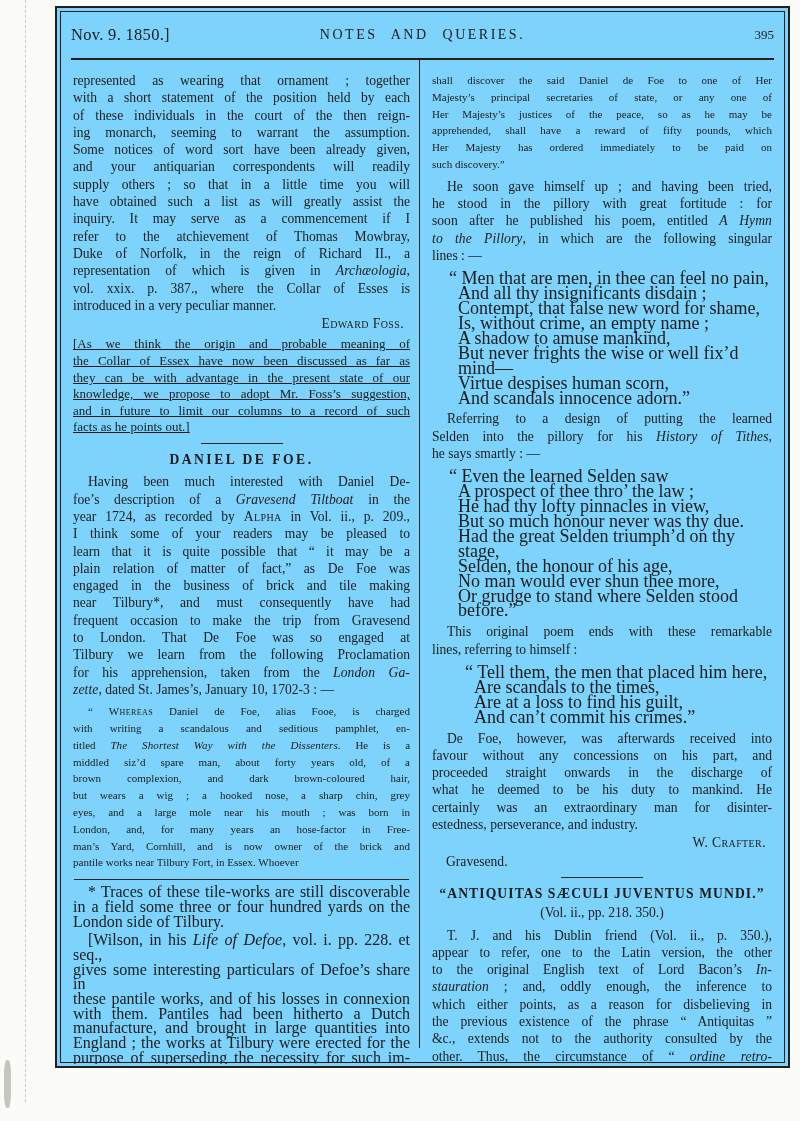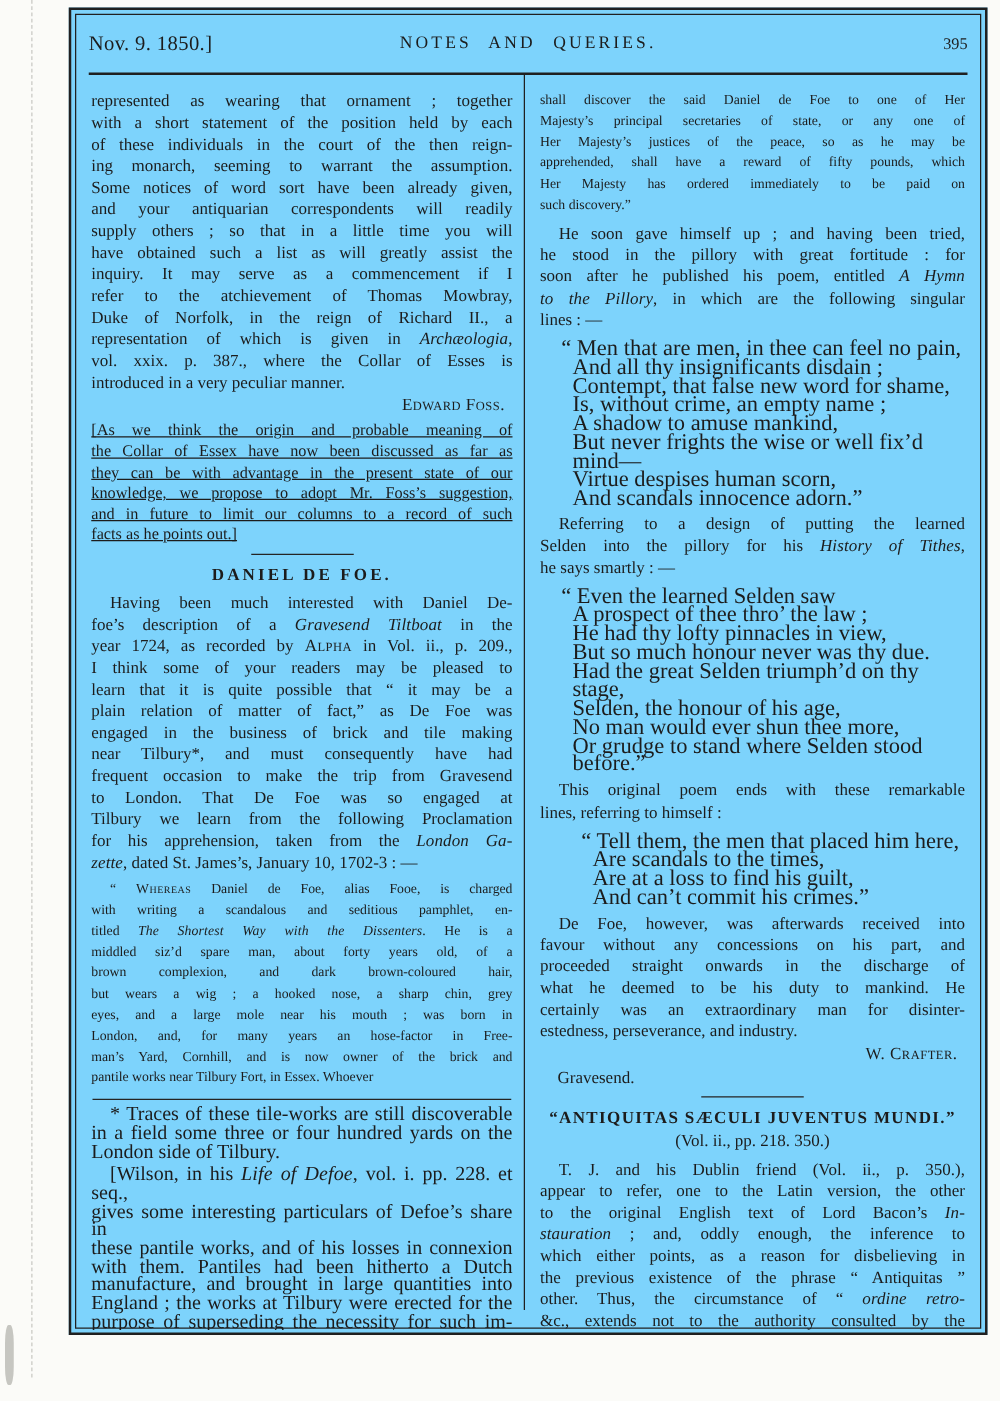--- a/index.html
+++ b/index.html
@@ -222,22 +222,22 @@
             <div class="subheading">
               <div class="line">(Vol. ii., pp. 218. 350.)</div>
             </div>
             <div class="para">
               <div class="line stretch indent">T. J. and his Dublin friend  (Vol. ii., p. 350.),</div>
               <div class="line stretch">appear to refer, one to the Latin version, the other</div>
               <div class="line stretch">to the original English text of Lord Bacon’s <i>In-</i></div>
               <div class="line stretch"><i>stauration</i> ; and, oddly enough, the  inference  to</div>
               <div class="line stretch">which either points, as a reason for disbelieving in</div>
               <div class="line stretch">the previous existence of the phrase “ Antiquitas ”</div>
+              <div class="line stretch">&amp;c., extends not to the authority consulted by the</div>
               <div class="line stretch">other.  Thus, the circumstance  of “ <i>ordine  retro-</i></div>
-              <div class="line stretch">&amp;c., extends not to the authority consulted by the</div>
               <div class="line stretch"><i>grado</i> ” being printed also in Italics, is true only in</div>
               <div class="line">respect of the <i>English</i> text ; while, on the other</div>
             </div>
           </div>
       </div>
 
     </div>
   </div>
 </div>
 

